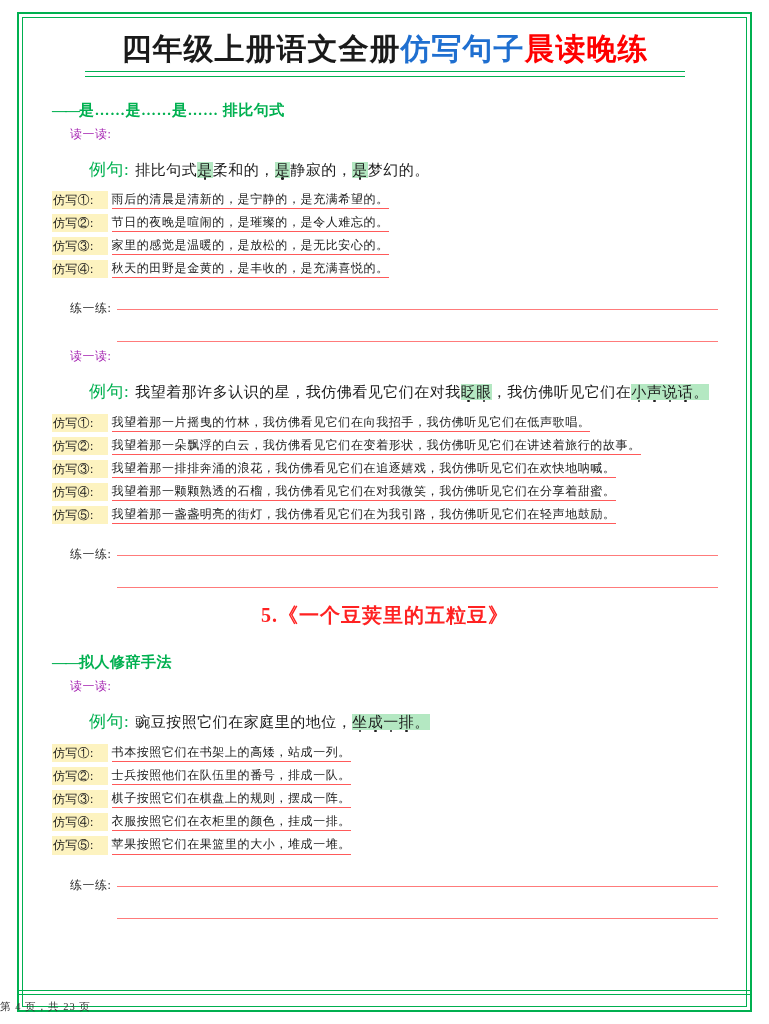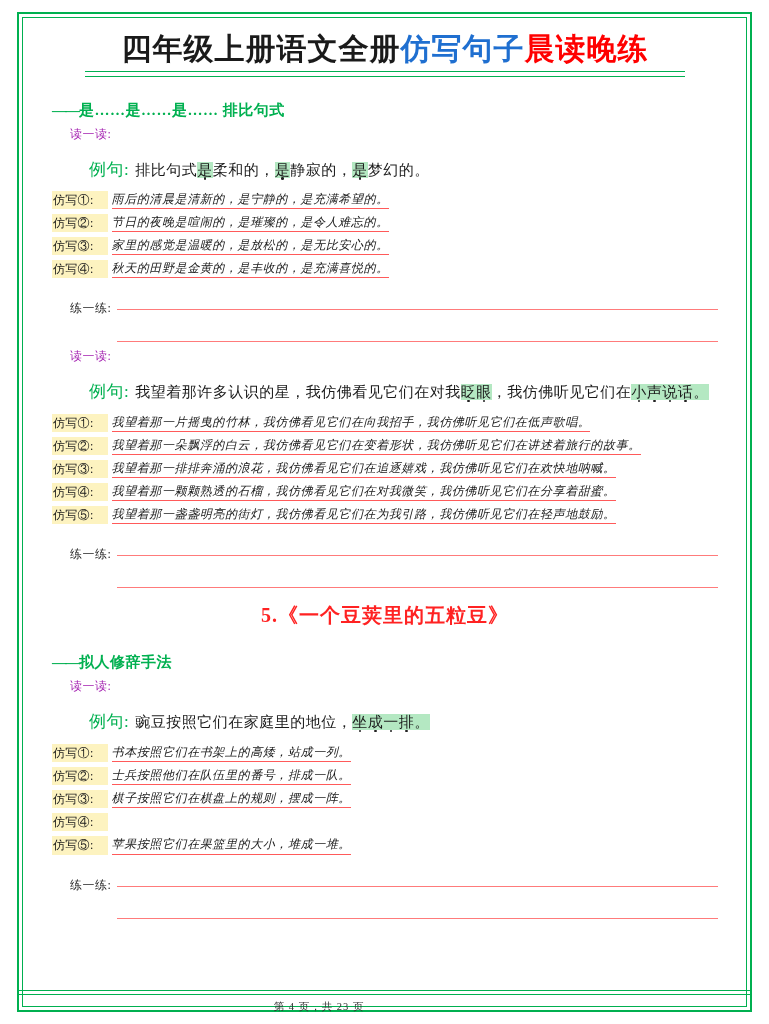--- a/index.html
+++ b/index.html
@@ -151,21 +151,20 @@
     letter-spacing: 0.3px;
   }
   .imit-text {
     flex: 0 0 auto;
     margin-left: 4px;
     color: #1a1a1a;
     border-bottom: 1.2px solid #ff5a5a;
     padding-bottom: 1px;
     letter-spacing: 0.6px;
     white-space: nowrap;
-    font-style: italic;
   }
 
   
   .practice {
     margin-top: 10px;
     display: flex;
     align-items: flex-start;
   }
   .practice-label {
     flex: 0 0 auto;
@@ -195,21 +194,20 @@
     width: 735px;
     height: 3px;
     border-top: 1.5px solid #00b050;
     border-bottom: 1.5px solid #00b050;
   }
   .footer-text {
     position: absolute;
     left: 0;
     top: 1000px;
     width: 638px;
-    text-align: center;
     font-size: 10.5px;
     color: #333;
     letter-spacing: 1px;
   }
 </style>
 </head>
 <body>
 
 <div class="page-frame">
   <div class="page-frame-inner"></div>
@@ -289,20 +287,21 @@
       <div class="imit-row">
         <span class="imit-label">仿写②:</span>
         <span class="imit-text">士兵按照他们在队伍里的番号，排成一队。</span>
       </div>
       <div class="imit-row">
         <span class="imit-label">仿写③:</span>
         <span class="imit-text">棋子按照它们在棋盘上的规则，摆成一阵。</span>
       </div>
       <div class="imit-row">
         <span class="imit-label">仿写④:</span>
+        <span class="imit-text">衣服按照它们在衣柜里的颜色，挂成一排。</span>
       </div>
       <div class="imit-row">
         <span class="imit-label">仿写⑤:</span>
         <span class="imit-text">苹果按照它们在果篮里的大小，堆成一堆。</span>
       </div>
       <div class="practice">
         <span class="practice-label">练一练:</span>
         <span class="practice-lines">
           <div class="practice-line"></div>
           <div class="practice-line"></div>

